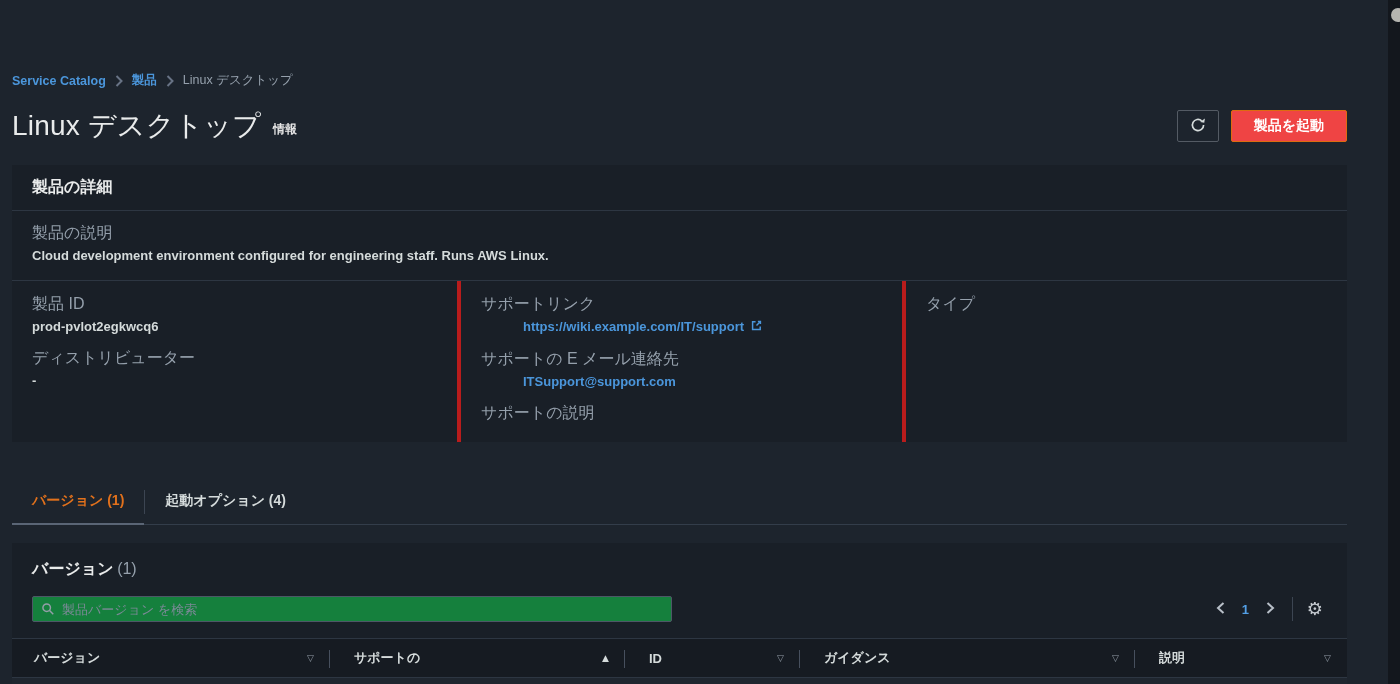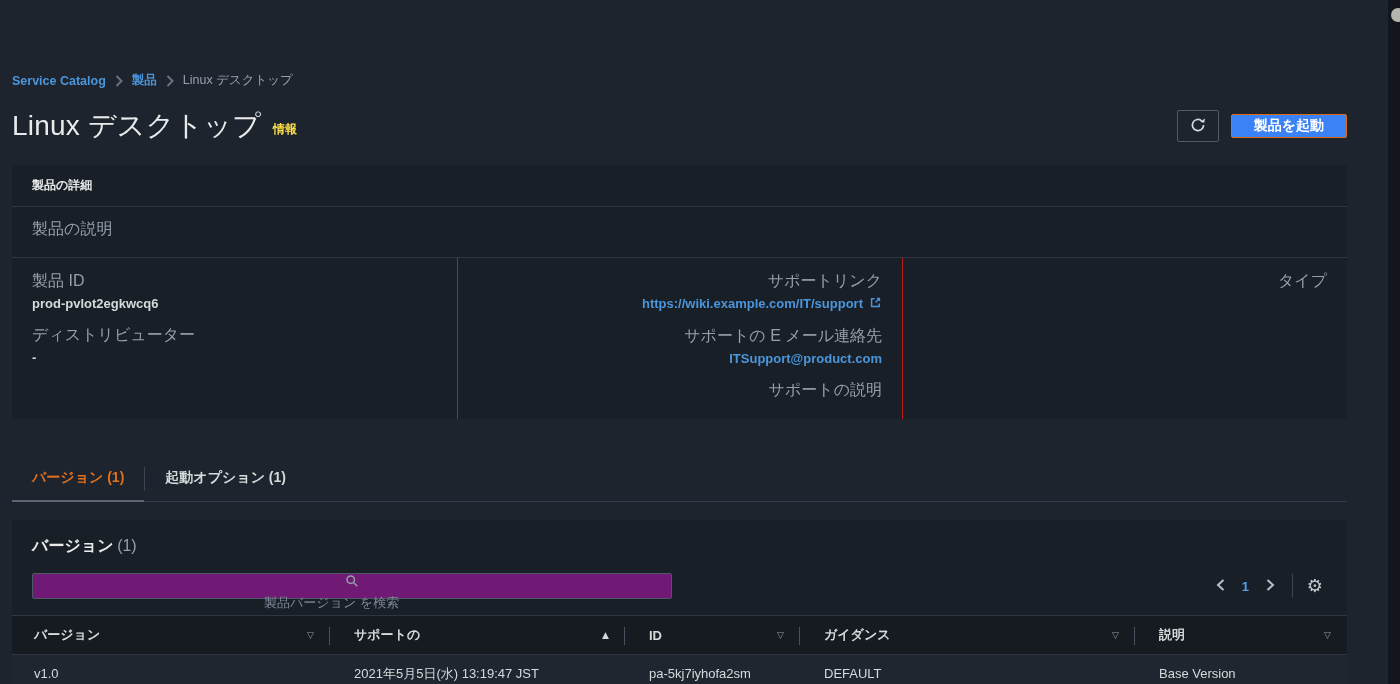--- a/index.html
+++ b/index.html
@@ -15,65 +15,65 @@
 
   
   .breadcrumb { padding-top:24px; display:flex; align-items:center; gap:9px; font-size:12.5px; font-weight:bold;margin-top:48px; }
   .breadcrumb a { color:#4b96db; text-decoration:none; cursor:pointer; }
   .breadcrumb .crumb-current { color:#95a0ac; font-weight:normal; }
   .bc-sep { display:flex; align-items:center; }
 
   
   .title-row { margin-top:18px; display:flex; align-items:center; }
   .page-title { font-size:28px; font-weight:400; color:#e9ebeb; letter-spacing:.2px; }
-  .info-link { color:#fde047; font-size:12px; font-weight:bold; text-decoration:none; margin-left:12px; margin-top:6px; cursor:pointer; }
+  .info-link { color:#e5e5e5; font-size:12px; font-weight:bold; text-decoration:none; margin-left:12px; margin-top:6px; cursor:pointer; }
   .actions { margin-left:auto; display:flex; gap:12px; align-items:center; }
   .btn-icon {
     width:42px; height:32px; background:#1d242d; border:1px solid #545b64; border-radius:2px;
     display:flex; align-items:center; justify-content:center; cursor:pointer;
   }
   .btn-primary {
-    height:24px; padding:0 22px; background:#3b82f6; border:1px solid #dd6b10; border-radius:2px;
+    height:32px; padding:0 22px; background:#ef4444; border:1px solid #dd6b10; border-radius:2px;
     color:#ffffff; font-size:14px; font-weight:bold; cursor:pointer; font-family:inherit;
   }
 
   
   .panel { background:#191f27; margin-top:20px; }
   .panel-header { padding:12px 20px; border-bottom:1px solid #2d3642; }
-  .panel-header h2 { font-size:12px; font-weight:bold; color:#e9ebeb; }
+  .panel-header h2 { font-size:16px; font-weight:bold; color:#e9ebeb; }
 
   .desc-block { padding:13px 20px 15px; }
   .field-label { color:#95a0ac; font-size:16px; line-height:18px; margin-bottom:4px; }
   .field-value { color:#d5dbdb; font-size:13px; line-height:19px; font-weight:bold; }
   .field-value a { color:#4b96db; text-decoration:none; font-weight:bold; cursor:pointer;padding-left:42px; }
   .ext-icon { display:inline-block; vertical-align:-1px; margin-left:6px; }
 
   .detail-cols { display:grid; grid-template-columns:1fr 1fr 1fr; border-top:1px solid #2d3642; }
   .detail-col { padding:14px 20px 16px; }
-  .detail-col + .detail-col { border-left:1px solid #b91c1c;text-align:right; }
+  .detail-col + .detail-col { border-left:4px solid #b91c1c; }
   .detail-field { margin-bottom:13px; }
   .detail-field:last-child { margin-bottom:0; }
 
   
   .tabs { margin-top:48px; display:flex; align-items:stretch; border-bottom:1px solid #333d4a; }
   .tab { padding:2px 20px 14px; font-size:14px; font-weight:bold; color:#d5dbdb; cursor:pointer; position:relative; }
   .tab.active { color:#e1711c; }
   .tab.active::after { content:""; position:absolute; left:0; right:0; bottom:-1px; height:2px; background:#5a6575; }
   .tab-sep { width:1px; background:#3c4552; margin:0 0 10px; }
 
   
   .panel-versions { margin-top:18px; padding-bottom:11px; }
   .vp-header { padding:16px 20px 8px; }
   .vp-header h2 { font-size:16px; color:#e9ebeb; font-weight:bold; display:inline; }
   .vp-count { color:#95a0ac; font-weight:400; font-size:16px; }
 
   .toolbar { padding:8px 20px 16px; display:flex; align-items:center; }
   .search-box {
-    width:640px; height:26px; border:1px solid #4d5766; border-radius:2px; background:#701a75;
-    display:flex; align-items:center; padding:0 8px; gap:7px;flex-direction:column;
+    width:640px; height:26px; border:1px solid #4d5766; border-radius:2px; background:#15803d;
+    display:flex; align-items:center; padding:0 8px; gap:7px;
   }
   .search-box input {
     flex:1; background:transparent; border:none; outline:none; color:#d5dbdb;
     font-size:13px; font-family:inherit;
   }
   .search-box input::placeholder { color:#7d8998; }
 
   .pager { margin-left:auto; display:flex; align-items:center; }
   .pg-btn { background:none; border:none; cursor:pointer; padding:4px 6px; display:flex; align-items:center; }
   .pg-num { color:#539fe5; font-weight:bold; font-size:13px; padding:0 10px; cursor:pointer; }
@@ -142,20 +142,21 @@
       <button class="btn-primary">製品を起動</button>
     </div>
   </div>
 
   <section class="panel">
     <div class="panel-header">
       <h2>製品の詳細</h2>
     </div>
     <div class="desc-block">
       <div class="field-label">製品の説明</div>
+      <div class="field-value">Cloud development environment configured for engineering staff. Runs AWS Linux.</div>
     </div>
     <div class="detail-cols">
       <div class="detail-col">
         <div class="detail-field">
           <div class="field-label">製品 ID</div>
           <div class="field-value">prod-pvlot2egkwcq6</div>
         </div>
         <div class="detail-field">
           <div class="field-label">ディストリビューター</div>
           <div class="field-value">-</div>
@@ -167,38 +168,38 @@
           <div class="field-value">
             <a>https://wiki.example.com/IT/support</a><span class="ext-icon"><svg width="13" height="13" viewBox="0 0 14 14">
                   <path d="M6 3H2.8v8.2H11V8" fill="none" stroke="#4b96db" stroke-width="1.6"></path>
                   <path d="M8.5 2.8h2.7v2.7" fill="none" stroke="#4b96db" stroke-width="1.6"></path>
                   <path d="M11 3L7 7" fill="none" stroke="#4b96db" stroke-width="1.6"></path>
                 </svg></span>
           </div>
         </div>
         <div class="detail-field">
           <div class="field-label">サポートの E メール連絡先</div>
-          <div class="field-value"><a>ITSupport@product.com</a></div>
+          <div class="field-value"><a>ITSupport@support.com</a></div>
         </div>
         <div class="detail-field">
           <div class="field-label">サポートの説明</div>
         </div>
       </div>
       <div class="detail-col">
         <div class="detail-field">
           <div class="field-label">タイプ</div>
         </div>
       </div>
     </div>
   </section>
 
   <div class="tabs">
     <div class="tab active">バージョン (1)</div>
     <div class="tab-sep"></div>
-    <div class="tab">起動オプション (1)</div>
+    <div class="tab">起動オプション (4)</div>
   </div>
 
   <section class="panel panel-versions">
     <div class="vp-header">
       <h2>バージョン</h2>
       <span class="vp-count">(1)</span>
     </div>
     <div class="toolbar">
       <div class="search-box">
         <span style="display:flex;">

